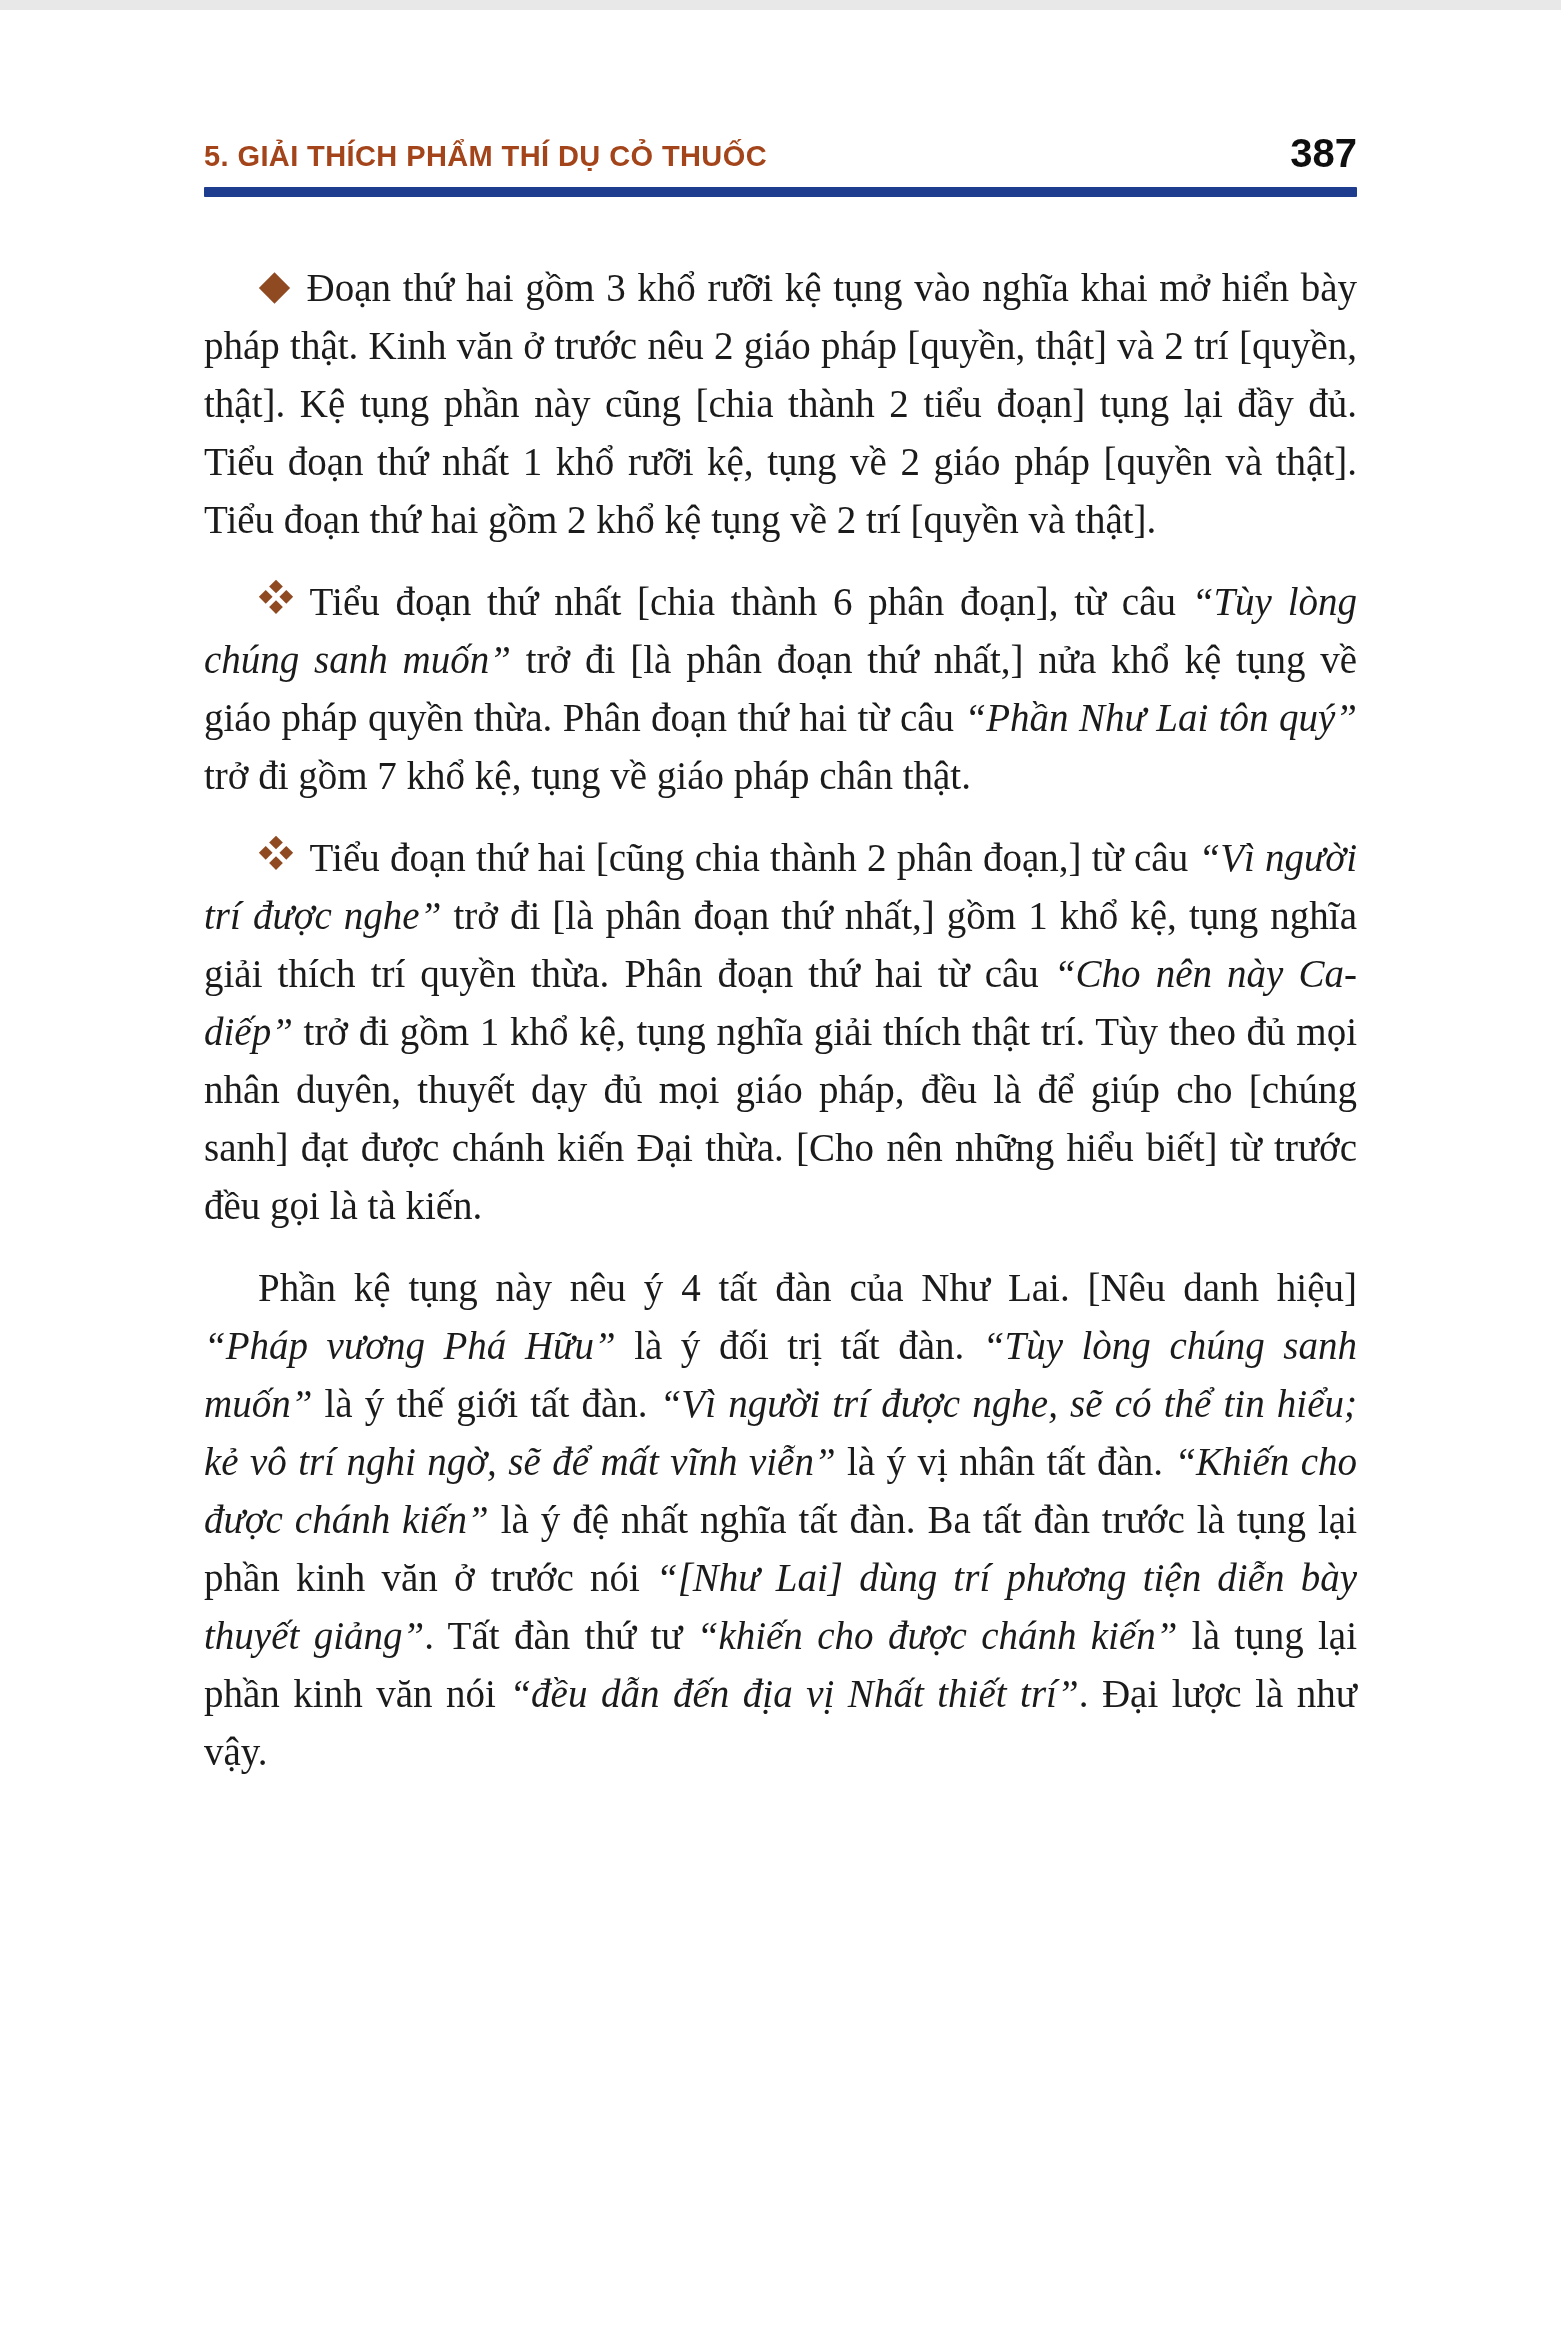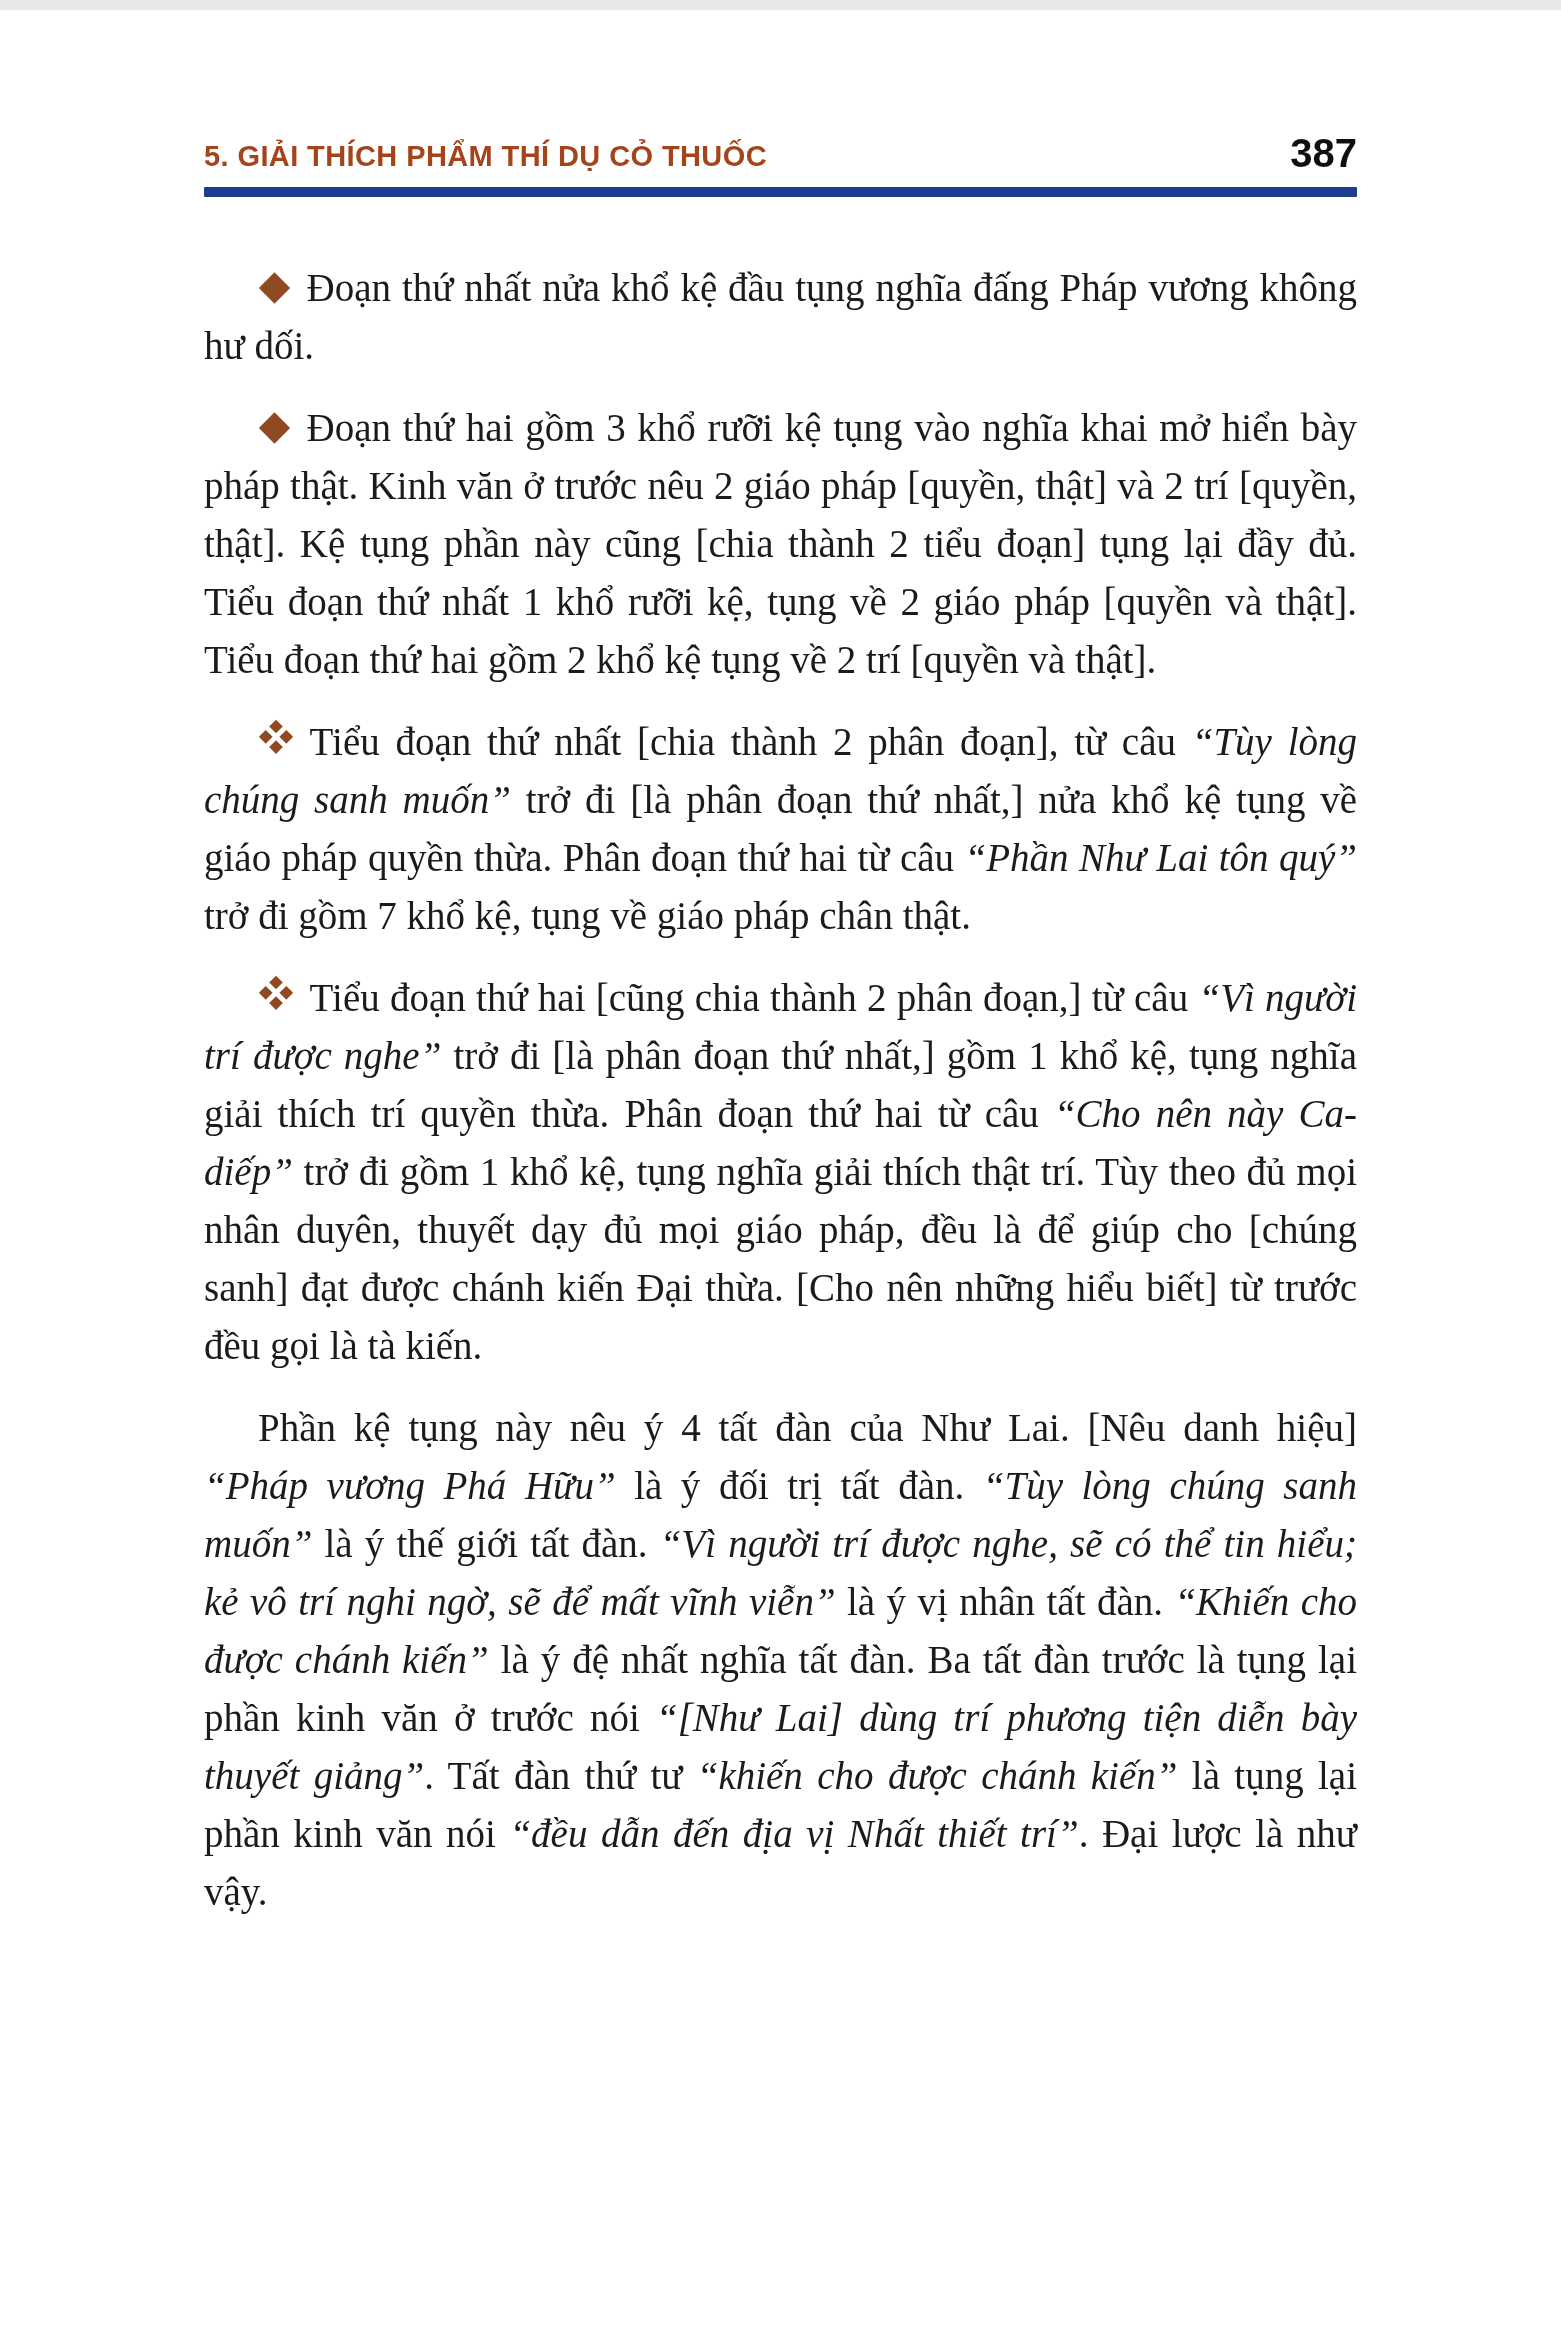--- a/index.html
+++ b/index.html
@@ -51,30 +51,27 @@
 
 <div class="page" style="--header-text: #A3441A; --rule: #1E3D8F; --bullet: #8F4A22; --body-text: #1B1B1B; --page-bg: #FFFFFF;">
   <div class="header-row">
     <div class="running-title">5. GIẢI THÍCH PHẨM THÍ DỤ CỎ THUỐC</div>
     <div class="page-number">387</div>
   </div>
   <div class="header-rule"></div>
   <main id="content">
       <p><svg class="bullet-svg" width="33" height="33" viewBox="0 0 38 38">
        <polygon points="19,1 37,19 19,37 1,19" fill="#8F4A22"></polygon>
-     </svg><span>Đoạn thứ nhất nửa khổ kệ đầu tụng nghĩa đấng Pháp vương không hư dối.</span></p>
-      <p><svg class="bullet-svg" width="33" height="33" viewBox="0 0 38 38">
-       <polygon points="19,1 37,19 19,37 1,19" fill="#8F4A22"></polygon>
      </svg><span>Đoạn thứ hai gồm 3 khổ rưỡi kệ tụng vào nghĩa khai mở hiển bày pháp thật. Kinh văn ở trước nêu 2 giáo pháp [quyền, thật] và 2 trí [quyền, thật]. Kệ tụng phần này cũng [chia thành 2 tiểu đoạn] tụng lại đầy đủ. Tiểu đoạn thứ nhất 1 khổ rưỡi kệ, tụng về 2 giáo pháp [quyền và thật]. Tiểu đoạn thứ hai gồm 2 khổ kệ tụng về 2 trí [quyền và thật].</span></p>
       <p><svg class="bullet-svg" width="36" height="40" viewBox="0 0 42 46">
        <polygon points="21,1 29,9 21,17 13,9" fill="#8F4A22"></polygon>
        <polygon points="9,13 17,21 9,29 1,21" fill="#8F4A22"></polygon>
        <polygon points="33,13 41,21 33,29 25,21" fill="#8F4A22"></polygon>
        <polygon points="21,25 29,33 21,41 13,33" fill="#8F4A22"></polygon>
-     </svg><span>Tiểu đoạn thứ nhất [chia thành 2 phân đoạn], từ câu </span><span class="it">“Tùy lòng chúng sanh muốn”</span><span> trở đi [là phân đoạn thứ nhất,] nửa khổ kệ tụng về giáo pháp quyền thừa. Phân đoạn thứ hai từ câu </span><span class="it">“Phần Như Lai tôn quý”</span><span> trở đi gồm 7 khổ kệ, tụng về giáo pháp chân thật.</span></p>
+     </svg><span>Tiểu đoạn thứ nhất [chia thành 6 phân đoạn], từ câu </span><span class="it">“Tùy lòng chúng sanh muốn”</span><span> trở đi [là phân đoạn thứ nhất,] nửa khổ kệ tụng về giáo pháp quyền thừa. Phân đoạn thứ hai từ câu </span><span class="it">“Phần Như Lai tôn quý”</span><span> trở đi gồm 7 khổ kệ, tụng về giáo pháp chân thật.</span></p>
       <p><svg class="bullet-svg" width="36" height="40" viewBox="0 0 42 46">
        <polygon points="21,1 29,9 21,17 13,9" fill="#8F4A22"></polygon>
        <polygon points="9,13 17,21 9,29 1,21" fill="#8F4A22"></polygon>
        <polygon points="33,13 41,21 33,29 25,21" fill="#8F4A22"></polygon>
        <polygon points="21,25 29,33 21,41 13,33" fill="#8F4A22"></polygon>
      </svg><span>Tiểu đoạn thứ hai [cũng chia thành 2 phân đoạn,] từ câu </span><span class="it">“Vì người trí được nghe”</span><span> trở đi [là phân đoạn thứ nhất,] gồm 1 khổ kệ, tụng nghĩa giải thích trí quyền thừa. Phân đoạn thứ hai từ câu </span><span class="it">“Cho nên này Ca-diếp”</span><span> trở đi gồm 1 khổ kệ, tụng nghĩa giải thích thật trí. Tùy theo đủ mọi nhân duyên, thuyết dạy đủ mọi giáo pháp, đều là để giúp cho [chúng sanh] đạt được chánh kiến Đại thừa. [Cho nên những hiểu biết] từ trước đều gọi là tà kiến.</span></p>
       <p><span>Phần kệ tụng này nêu ý 4 tất đàn của Như Lai. [Nêu danh hiệu] </span><span class="it">“Pháp vương Phá Hữu”</span><span> là ý đối trị tất đàn. </span><span class="it">“Tùy lòng chúng sanh muốn”</span><span> là ý thế giới tất đàn. </span><span class="it">“Vì người trí được nghe, sẽ có thể tin hiểu; kẻ vô trí nghi ngờ, sẽ để mất vĩnh viễn”</span><span> là ý vị nhân tất đàn. </span><span class="it">“Khiến cho được chánh kiến”</span><span> là ý đệ nhất nghĩa tất đàn. Ba tất đàn trước là tụng lại phần kinh văn ở trước nói </span><span class="it">“[Như Lai] dùng trí phương tiện diễn bày thuyết giảng”</span><span>. Tất đàn thứ tư </span><span class="it">“khiến cho được chánh kiến”</span><span> là tụng lại phần kinh văn nói </span><span class="it">“đều dẫn đến địa vị Nhất thiết trí”</span><span>. Đại lược là như vậy.</span></p>
     </main>
 </div>
 

